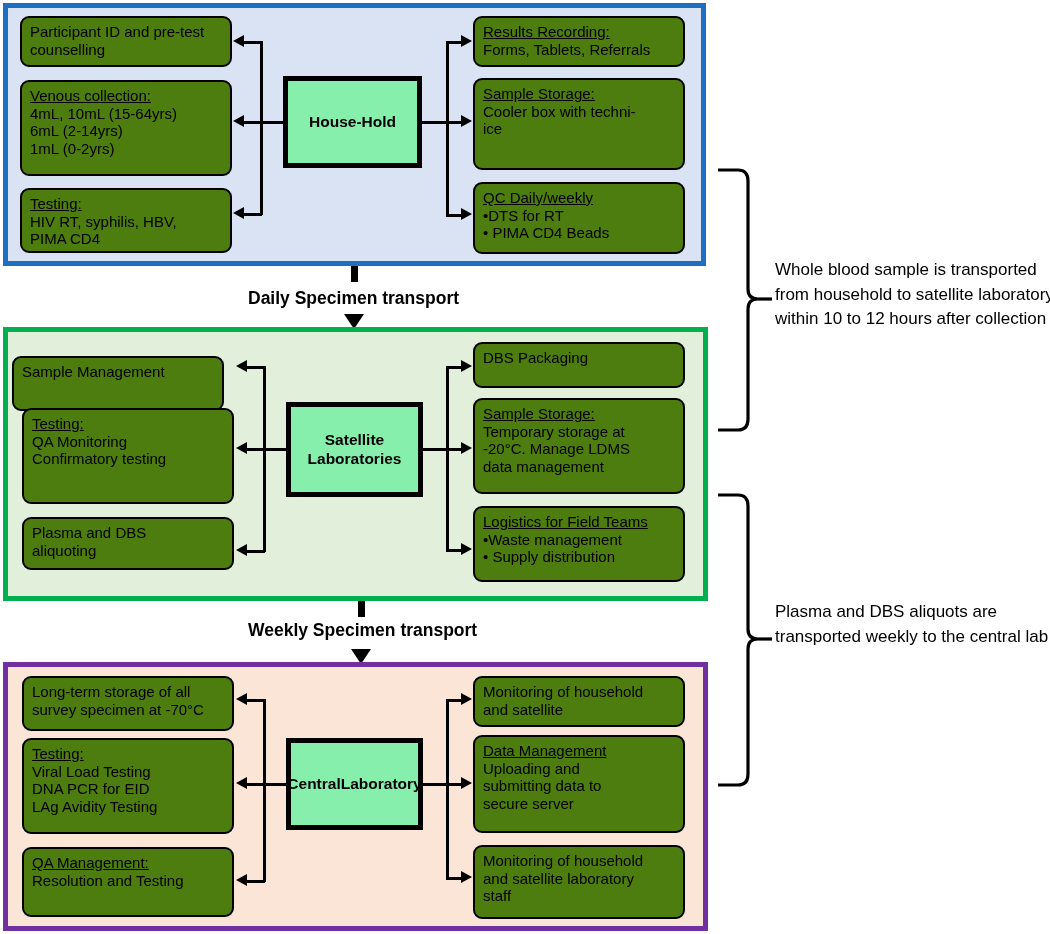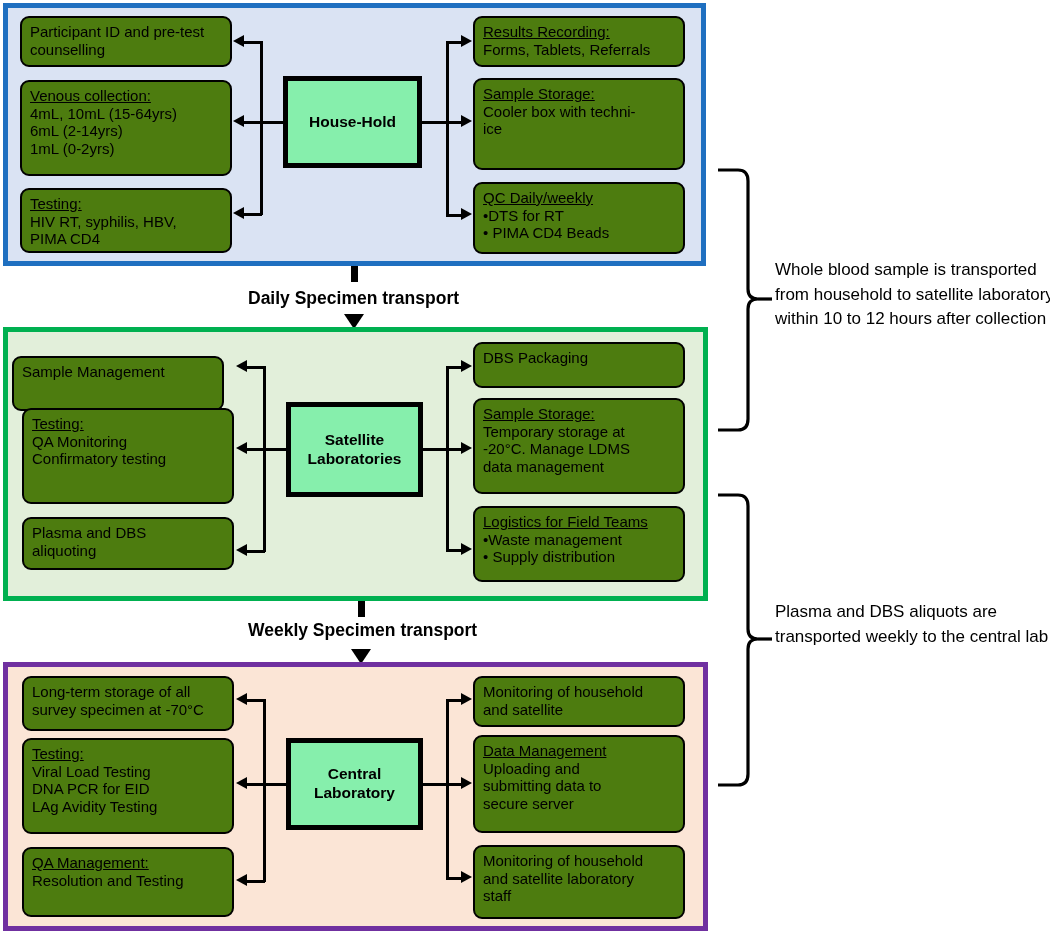--- a/index.html
+++ b/index.html
@@ -185,21 +185,21 @@
     <span class="ln">Uploading and</span>
     <span class="ln">submitting data to</span>
     <span class="ln">secure server</span>
   </div>
   <div class="node" style="left:473px;top:845px;width:212px;height:74px;">
     <span class="ln">Monitoring of household</span>
     <span class="ln">and satellite laboratory</span>
     <span class="ln">staff</span>
   </div>
 
-  <div class="hub" style="left:286px;top:738px;width:137px;height:92px;flex-direction:column;">
+  <div class="hub" style="left:286px;top:738px;width:137px;height:92px;flex-direction:row;">
     <span>Central</span>
     <span>Laboratory</span>
   </div>
 
   <div class="ln-h" style="left:247px;top:783px;width:39px;"></div>
   <div class="ah-l" style="left:236px;top:777px;"></div>
   <div class="ln-v" style="left:263px;top:699px;height:183px;"></div>
   <div class="ln-h" style="left:247px;top:699px;width:18px;"></div>
   <div class="ah-l" style="left:236px;top:693px;"></div>
   <div class="ln-h" style="left:247px;top:880px;width:18px;"></div>

